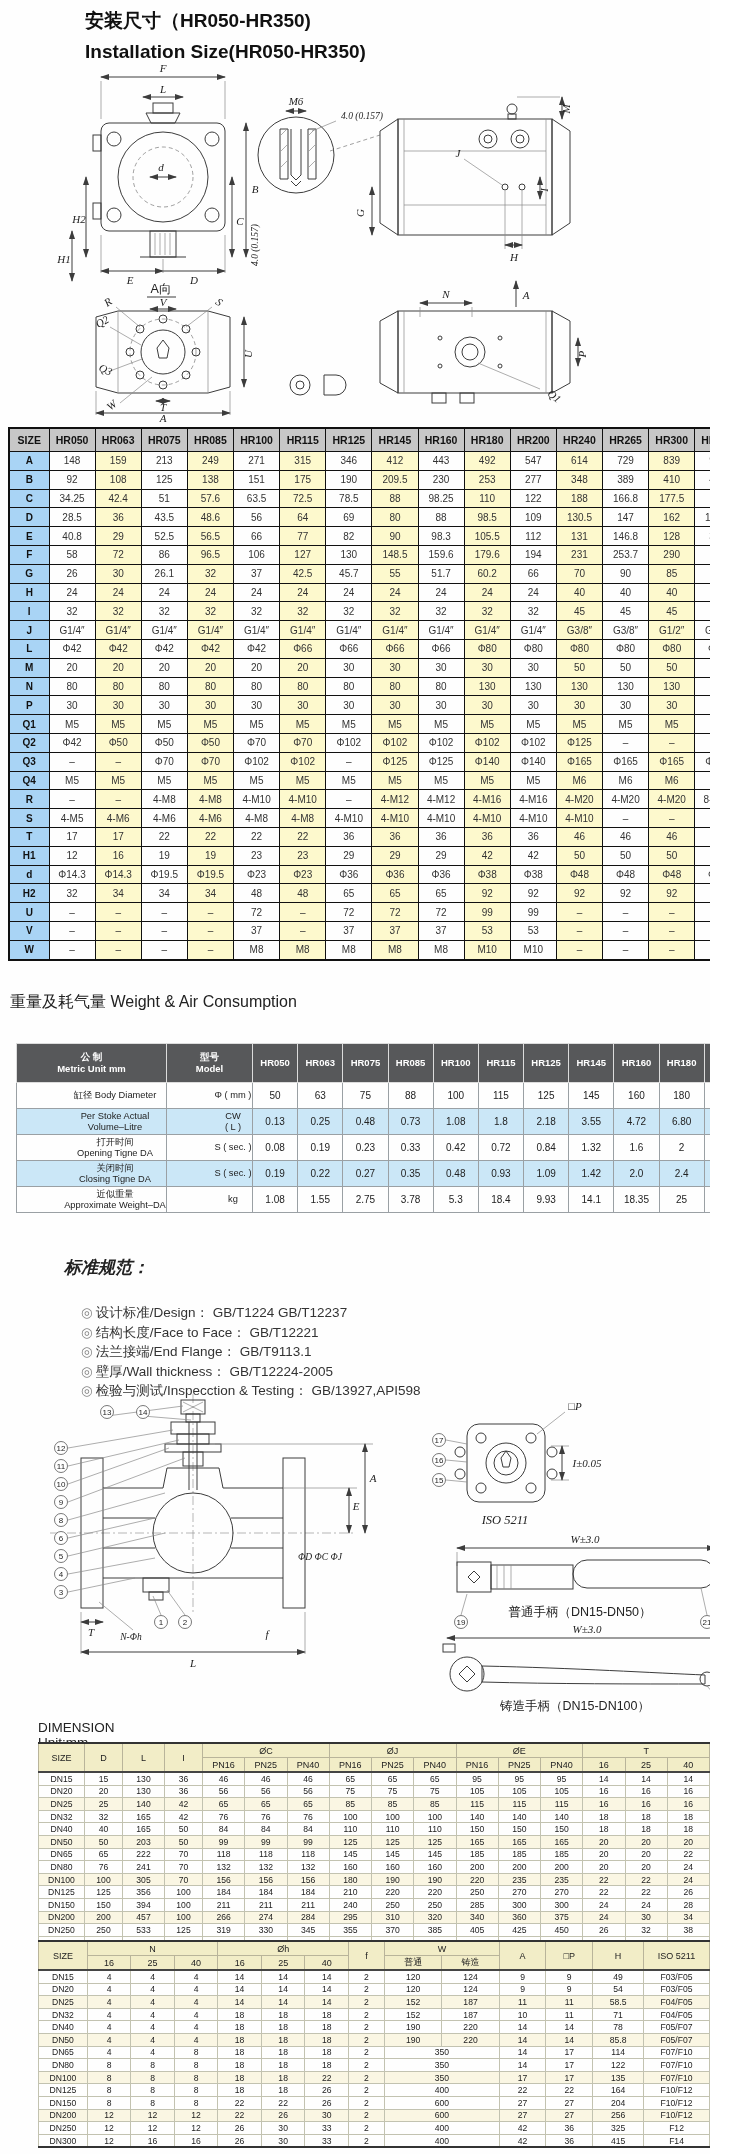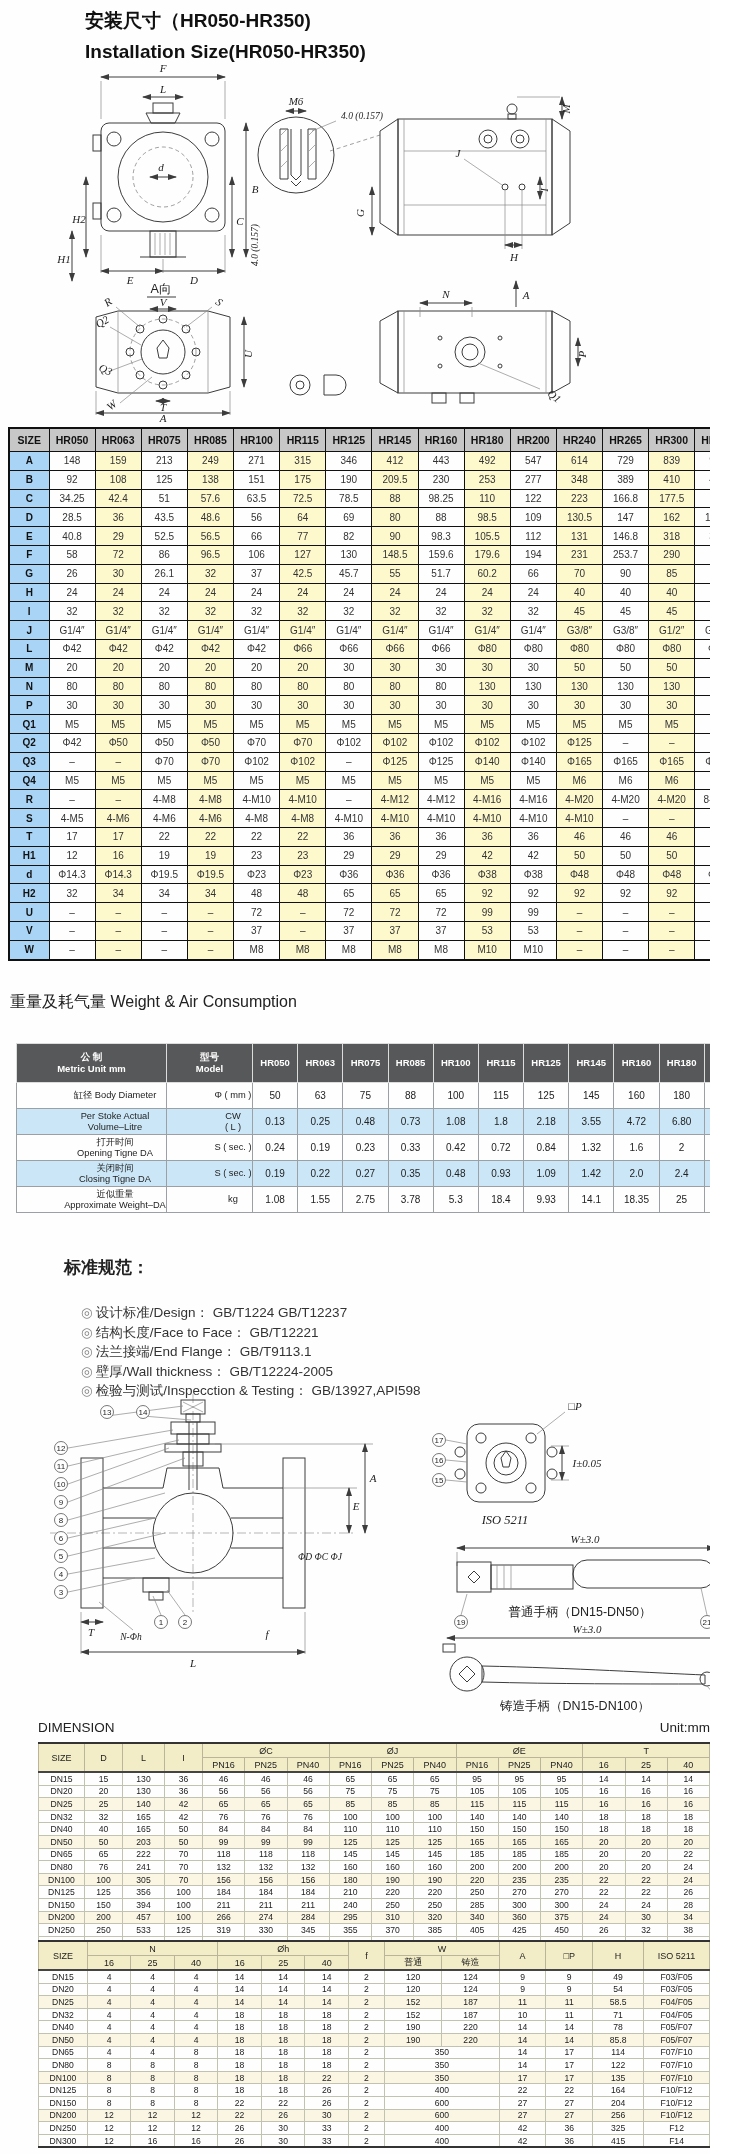--- a/index.html
+++ b/index.html
@@ -24,25 +24,25 @@
   #mt td.rl{background:#a9d4f5;font-weight:bold;color:#111;}
   #mt td:nth-child(2n+1):not(.rl){background:#fdf9cd;}
   
   .wtitle{position:absolute;left:10px;top:992px;font-size:16px;color:#222;}
   #wt{position:absolute;left:16px;top:1043px;width:734px;border-collapse:collapse;table-layout:fixed;}
   #wt th{background:#57585a;color:#fff;border:1px solid #dcdcdc;font-size:9.5px;font-weight:bold;height:38px;padding:0;white-space:pre-line;line-height:12px;}
   #wt td{border:1px solid #9aa0a4;font-size:10px;text-align:center;height:25px;padding:0;color:#222;}
   #wt td.wl,#wt td.wu{font-size:9.3px;white-space:pre-line;line-height:11px;padding-left:47px;}
   #wt tr.shade td{background:#cbe7f7;}
   
-  .stitle{position:absolute;left:64px;top:1256px;font-size:17px;font-weight:bold;color:#222;}
+  .stitle{position:absolute;left:64px;top:1256px;font-size:17px;font-weight:bold;color:#222;font-style:italic;}
   .slist{position:absolute;left:66px;top:1288px;font-size:13.5px;line-height:19.5px;color:#333;list-style:none;margin:15px;padding:0;}
   .slist .bullet{color:#888;margin-right:3px;}
   
-  .dimhdr{position:absolute;left:38px;top:1720px;width:672px;display:flex;justify-content:space-between;font-size:13.5px;color:#222;}
+  .dimhdr{position:absolute;left:38px;top:1720px;width:672px;display:flex;justify-content:space-between;font-size:13.5px;color:#222;flex-direction:column;}
   .dim{position:absolute;left:38px;width:672px;border-collapse:collapse;table-layout:fixed;border-top:2px solid #333;border-bottom:2px solid #333;}
   #d1{top:1742px;} #d2{top:1940px;}
   .dim th{background:#f2edc7;border:1px solid #b9b49a;font-size:9px;font-weight:normal;height:13px;padding:0;color:#222;}
   .dim thead{border-bottom:2px solid #444;}
   .dim td{border:1px solid #c2c2b0;font-size:8.6px;height:10.6px;padding:0.5px 0;text-align:center;color:#222;white-space:nowrap;}
   .dim tr.cream td{background:#faf6e3;}
 </style>
 </head>
 <body>
 
@@ -292,21 +292,21 @@
           <td>42.4</td>
           <td>51</td>
           <td>57.6</td>
           <td>63.5</td>
           <td>72.5</td>
           <td>78.5</td>
           <td>88</td>
           <td>98.25</td>
           <td>110</td>
           <td>122</td>
-          <td>223</td>
+          <td>188</td>
           <td>166.8</td>
           <td>177.5</td>
           <td>190</td>
         </tr>
         <tr>
           <td class="rl">D</td>
           <td>28.5</td>
           <td>36</td>
           <td>43.5</td>
           <td>48.6</td>
@@ -330,21 +330,21 @@
           <td>56.5</td>
           <td>66</td>
           <td>77</td>
           <td>82</td>
           <td>90</td>
           <td>98.3</td>
           <td>105.5</td>
           <td>112</td>
           <td>131</td>
           <td>146.8</td>
-          <td>318</td>
+          <td>128</td>
           <td>336</td>
         </tr>
         <tr>
           <td class="rl">F</td>
           <td>58</td>
           <td>72</td>
           <td>86</td>
           <td>96.5</td>
           <td>106</td>
           <td>127</td>
@@ -794,21 +794,21 @@
           <td>2.18</td>
           <td>3.55</td>
           <td>4.72</td>
           <td>6.80</td>
           <td>9.53</td>
         </tr>
         <tr>
           <td class="wl">打开时间
 Opening Tigne DA</td>
           <td class="wu">S ( sec. )</td>
-          <td>0.24</td>
+          <td>0.08</td>
           <td>0.19</td>
           <td>0.23</td>
           <td>0.33</td>
           <td>0.42</td>
           <td>0.72</td>
           <td>0.84</td>
           <td>1.32</td>
           <td>1.6</td>
           <td>2</td>
           <td>2.7</td>

